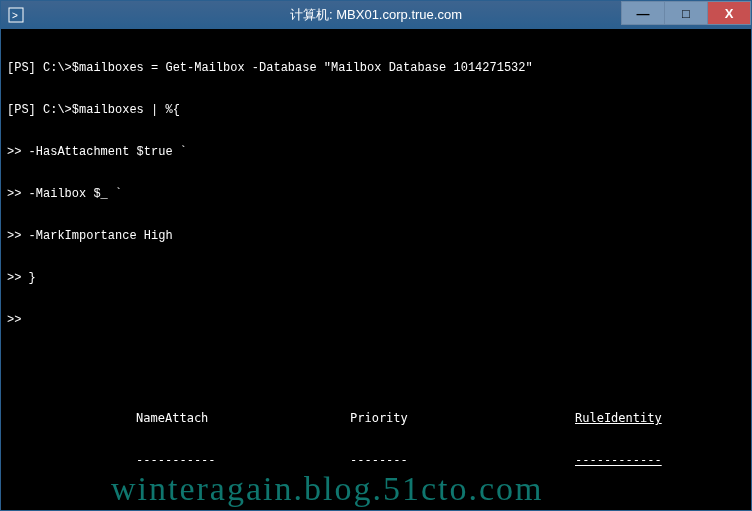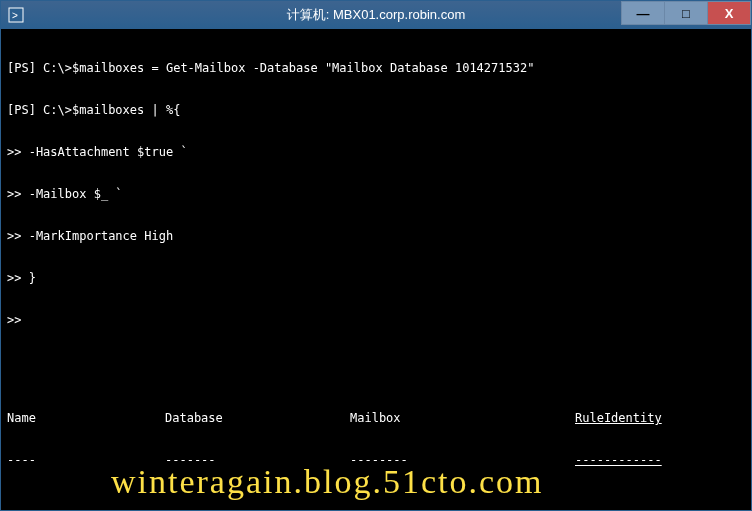--- a/index.html
+++ b/index.html
@@ -4,62 +4,62 @@
 <style>
   html,body{margin:0;padding:0;background:#888;font-family:Consolas,"SimSun",monospace;}
   .window{width:752px;height:511px;background:#000;position:relative;overflow:hidden;border:1px solid #2b5f8f;box-sizing:border-box;}
   .titlebar{height:28px;background:linear-gradient(#3d648f,#2b5f8f);display:flex;align-items:center;justify-content:center;position:relative;color:#fff;font-size:13px;font-family:"Microsoft YaHei","SimSun",sans-serif;}
   .title-icon{position:absolute;left:6px;top:5px;width:18px;height:18px;display:flex;align-items:center;justify-content:center;}
   .title-icon svg{width:16px;height:16px;}
   .win-controls{position:absolute;right:0;top:0;display:flex;}
   .win-btn{width:42px;height:22px;display:flex;align-items:center;justify-content:center;font-size:13px;font-weight:bold;border:1px solid #6b88a8;margin-left:-1px;background:#7a99ba;color:#000;cursor:pointer;font-family:Arial,sans-serif;}
   .win-btn.close{background:#c75050;color:#fff;}
   .terminal{padding:4px 6px 0 6px;color:#fff;font-size:12px;line-height:14px;white-space:pre;letter-spacing:0;font-family:Consolas,"SimSun",monospace;}
-  .line{display:block;}
+  .line{display:block;font-family:Liberation Mono, monospace;}
   .cols{display:flex;}
-  .c1{width:158px;}
+  .c1{width:158px;text-align:right;}
   .c2{width:185px;}
   .c3{width:225px;}
   .c4{flex:1;text-decoration:underline;}
-  .watermark{position:absolute;left:110px;bottom:9px;color:#fde047;font-size:34px;font-family:"KaiTi","SimSun",serif;letter-spacing:2px;pointer-events:none;font-weight:normal;}
+  .watermark{position:absolute;left:110px;bottom:2px;color:#0f766e;font-size:34px;font-family:"KaiTi","SimSun",serif;letter-spacing:2px;pointer-events:none;font-weight:normal;}
 </style>
 </head>
 <body>
 
 <div class="window">
 
   <div class="titlebar">
     <span class="title-icon">
       <svg viewBox="0 0 16 16">
           <rect x="1" y="1" width="14" height="14" fill="#2b5f8f" stroke="#fff" stroke-width="1"></rect>
           <text x="4" y="12" font-size="10" fill="#fff">&gt;</text>
         </svg>
     </span>
-    <span>计算机: MBX01.corp.robin.com</span>
+    <span>计算机: MBX01.corp.true.com</span>
     <div class="win-controls">
       <div class="win-btn">—</div>
       <div class="win-btn">□</div>
       <div class="win-btn close">X</div>
     </div>
   </div>
 
   <div class="terminal">
     <span class="line">[PS] C:\&gt;$mailboxes = Get-Mailbox -Database "Mailbox Database 1014271532"</span>
     <span class="line">[PS] C:\&gt;$mailboxes | %{</span>
     <span class="line">&gt;&gt; -HasAttachment $true `</span>
     <span class="line">&gt;&gt; -Mailbox $_ `</span>
     <span class="line">&gt;&gt; -MarkImportance High</span>
     <span class="line">&gt;&gt; }</span>
     <span class="line">&gt;&gt;</span>
     <span class="line">&nbsp;</span>
 
     <div class="cols">
       <span class="c1">Name</span>
-      <span class="c2">Database</span>
-      <span class="c3">Mailbox</span>
+      <span class="c2">Attach</span>
+      <span class="c3">Priority</span>
       <span class="c4">RuleIdentity</span>
     </div>
     <div class="cols">
       <span class="c1">----</span>
       <span class="c2">-------</span>
       <span class="c3">--------</span>
       <span class="c4">------------</span>
     </div>
     
     

